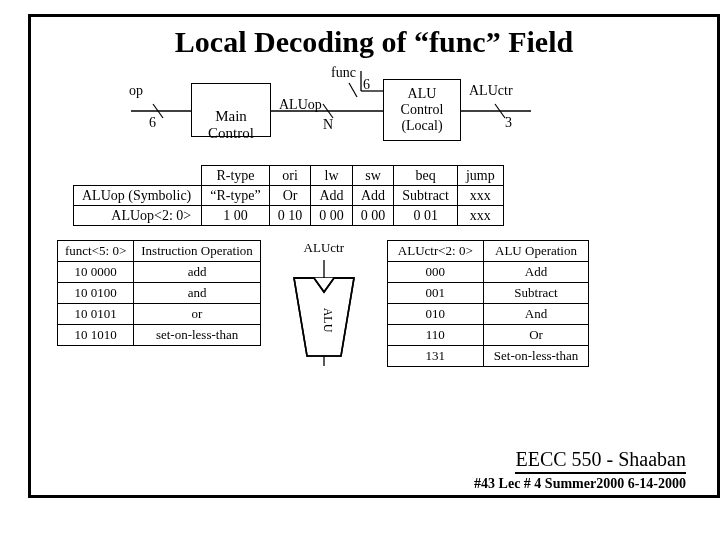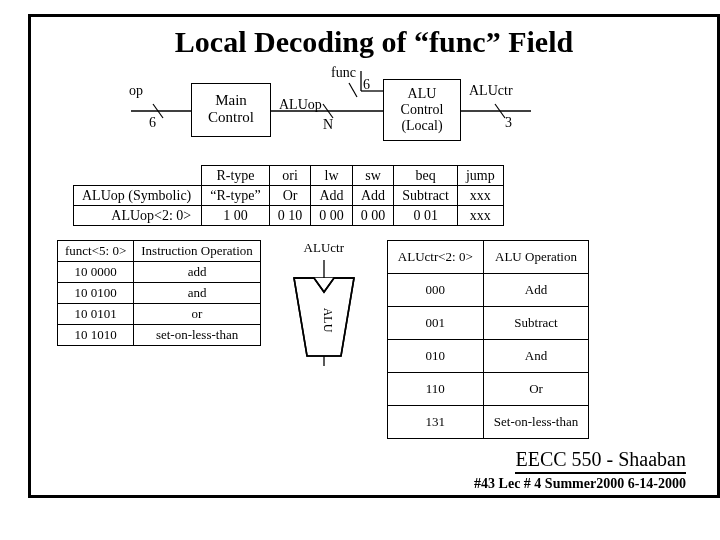--- a/index.html
+++ b/index.html
@@ -30,21 +30,21 @@
     margin-left: 60px;
   }
   .mainctrl {
     position: absolute;
     left: 100px; top: 12px;
     width: 80px; height: 54px;
     border: 1.5px solid #000;
     text-align: center;
     font-size: 15px;
     line-height: 1.15;
-    padding-top: 8px;
+    padding-top: 24px;
   }
   .aluctrl {
     position: absolute;
     left: 292px; top: 8px;
     width: 78px; height: 62px;
     border: 1.5px solid #000;
     text-align: center;
     font-size: 14px;
     line-height: 1.15;
     padding-top: 6px;
@@ -73,21 +73,21 @@
     border-collapse: collapse;
     font-size: 13px;
     border-radius: 32px;
   }
   table.t2 td, table.t2 th, table.t3 td, table.t3 th {
     border: 1px solid #000;
     padding: 2px 7px;
     text-align: center;
     font-weight: normal;
   }
-  table.t3 td, table.t3 th { padding: 8px 10px; }
+  table.t3 td, table.t3 th { padding: 2px 10px; }
 
   .alusym {
     position: relative;
     width: 90px;
     margin-top: 0;
   }
   .alusym .lbl2 { font-size: 13px; text-align:center; }
 
   .footer {
     position: absolute;

